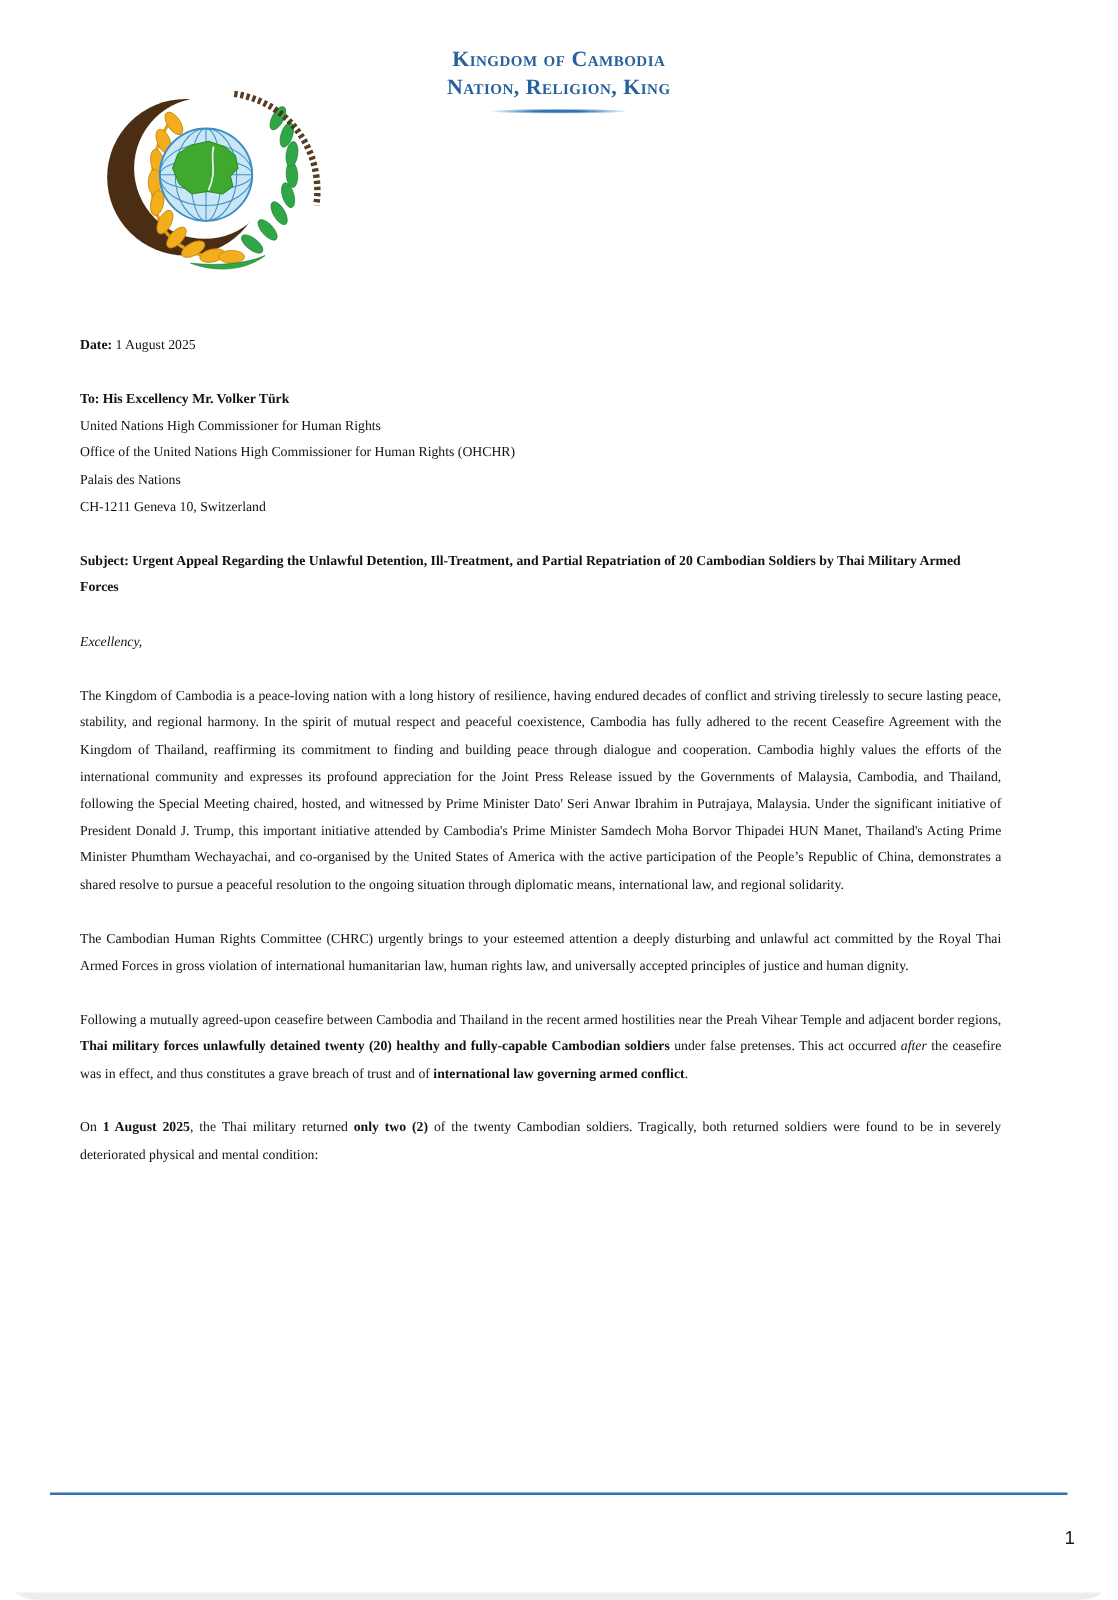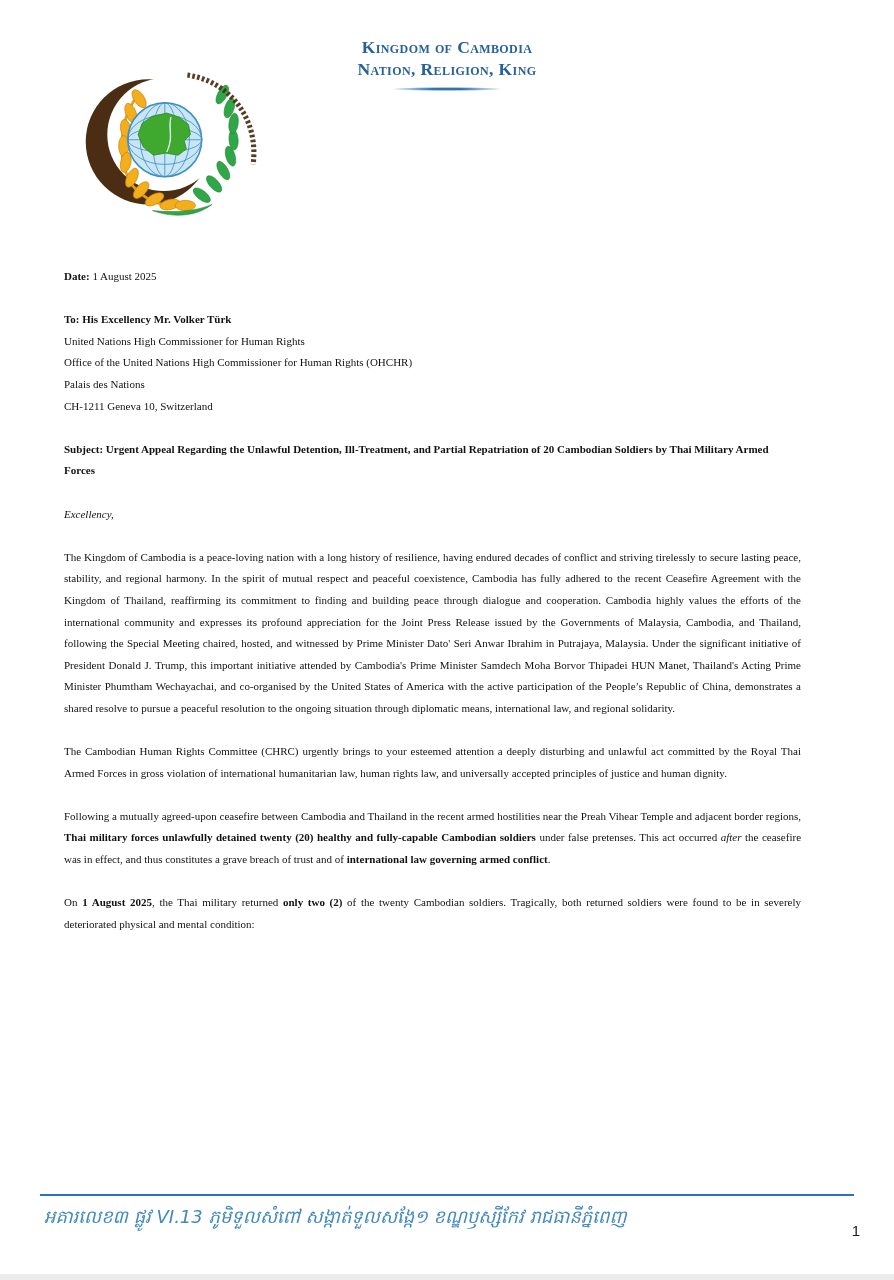--- a/index.html
+++ b/index.html
@@ -1,18 +1,18 @@
 <!DOCTYPE html>
 <html><head>
 <meta charset="utf-8">
 <style>
   html,body{margin:0;padding:0;background:#fff;}
   .page{
     position:relative;width:894px;height:1280px;background:#ffffff;
-    font-family:"Liberation Serif", serif;color:#121212;overflow:hidden;
+    font-family:"Liberation Serif", serif;color:#121212;overflow:hidden;border-radius:30px;
   }
   
   .kingdom{
     position:absolute;top:36px;left:0;right:0;text-align:center;
     color:#26619C;font-weight:bold;font-size:17.5px;line-height:22px;
     font-variant:small-caps;letter-spacing:.4px;
   }
   .swash{
     margin:7px auto 0;width:110px;height:4px;
     background:radial-gradient(ellipse at center,#2E74B5 0%,#2E74B5 25%,rgba(46,116,181,0) 72%);
@@ -138,18 +138,17 @@
     <p class="block salutation">Excellency,</p>
 
     <p class="block para"><span>The Kingdom of Cambodia is a peace-loving nation with a long history of resilience, having endured decades of conflict and striving tirelessly to secure lasting peace, stability, and regional harmony. In the spirit of mutual respect and peaceful coexistence, Cambodia has fully adhered to the recent Ceasefire Agreement with the Kingdom of Thailand, reaffirming its commitment to finding and building peace through dialogue and cooperation. Cambodia highly values the efforts of the international community and expresses its profound appreciation for the Joint Press Release issued by the Governments of Malaysia, Cambodia, and Thailand, following the Special Meeting chaired, hosted, and witnessed by Prime Minister Dato' Seri Anwar Ibrahim in Putrajaya, Malaysia. Under the significant initiative of President Donald J. Trump, this important initiative attended by Cambodia's Prime Minister Samdech Moha Borvor Thipadei HUN Manet, Thailand's Acting Prime Minister Phumtham Wechayachai, and co-organised by the United States of America with the active participation of the People’s Republic of China, demonstrates a shared resolve to pursue a peaceful resolution to the ongoing situation through diplomatic means, international law, and regional solidarity.</span></p>
     <p class="block para"><span>The Cambodian Human Rights Committee (CHRC) urgently brings to your esteemed attention a deeply disturbing and unlawful act committed by the Royal Thai Armed Forces in gross violation of international humanitarian law, human rights law, and universally accepted principles of justice and human dignity.</span></p>
     <p class="block para"><span>Following a mutually agreed-upon ceasefire between Cambodia and Thailand in the recent armed hostilities near the Preah Vihear Temple and adjacent border regions, </span><span class="b">Thai military forces unlawfully detained twenty (20) healthy and fully-capable Cambodian soldiers</span><span> under false pretenses. This act occurred </span><span class="i">after</span><span> the ceasefire was in effect, and thus constitutes a grave breach of trust and of </span><span class="b">international law governing armed conflict</span><span>.</span></p>
     <p class="block para"><span>On </span><span class="b">1 August 2025</span><span>, the Thai military returned </span><span class="b">only two (2)</span><span> of the twenty Cambodian soldiers. Tragically, both returned soldiers were found to be in severely deteriorated physical and mental condition:</span></p>
   </div>
 
   <div class="footer">
     <div class="rule"></div>
-    <div class="khmer">អគារលេខ៣ ផ្លូវ VI.13 ភូមិទួលសំពៅ សង្កាត់ទួលសង្កែ១ ខណ្ឌឫស្សីកែវ រាជធានីភ្នំពេញ</div>
   </div>
 
   <div class="pageno">1</div>
   <div class="bottom-edge"></div>
 </div>
 
 </body></html>

